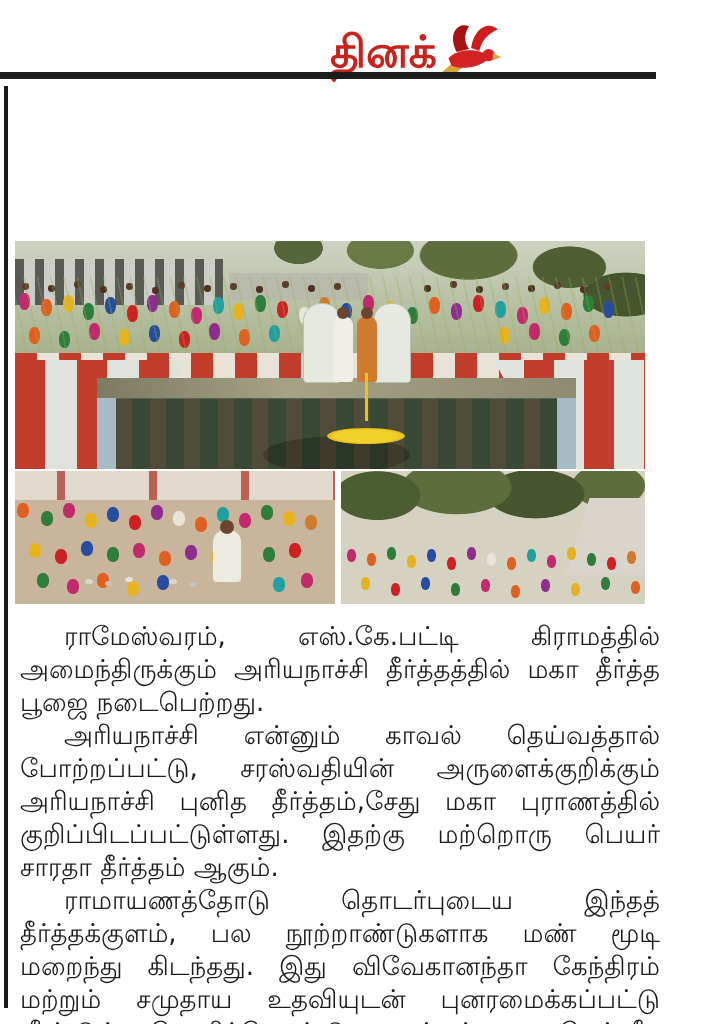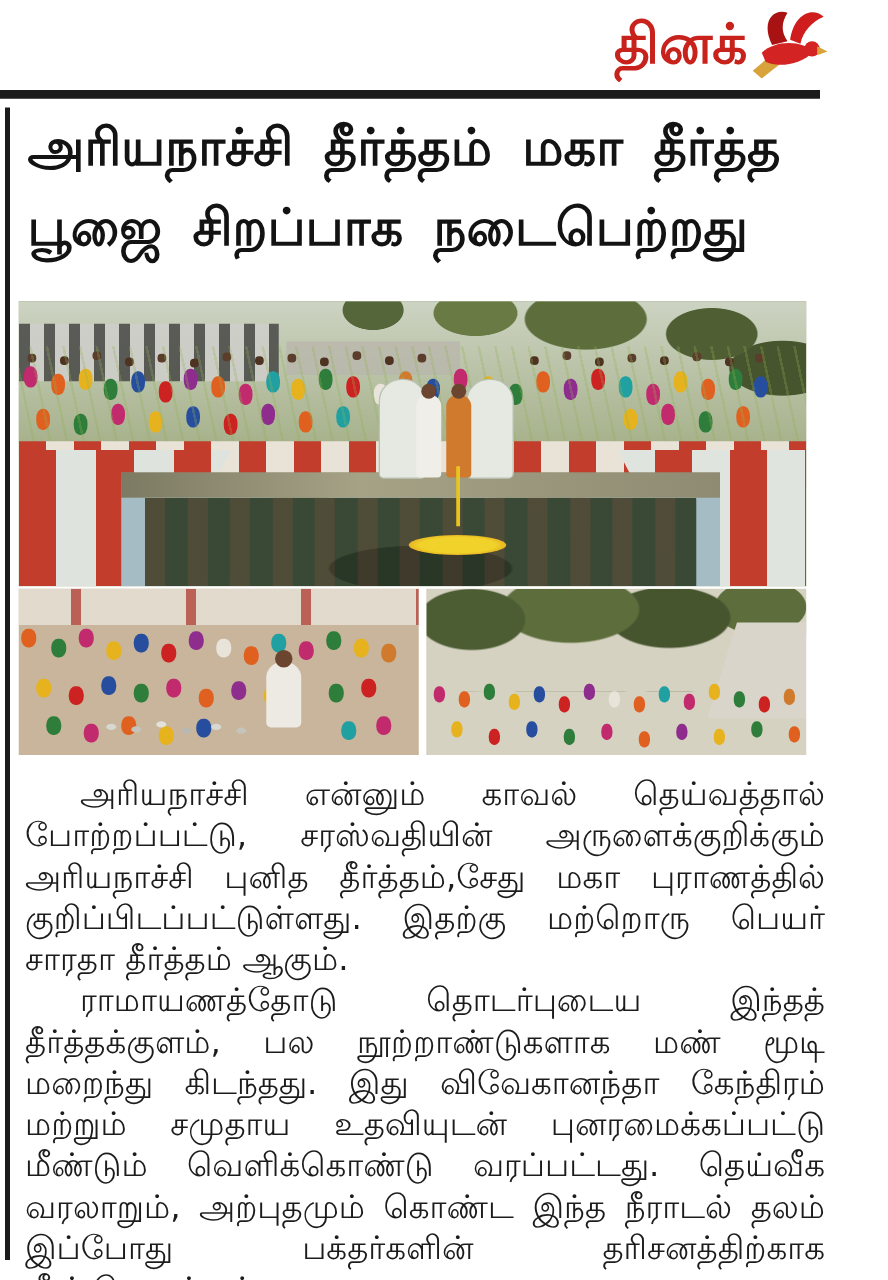--- a/index.html
+++ b/index.html
@@ -1,21 +1,21 @@
 <!DOCTYPE html>
 <html><head>
 <meta charset="utf-8">
 <style>
   html,body{margin:0;padding:0;background:#ffffff;overflow:hidden;}
   body{width:710px;height:1024px;font-family:"Liberation Sans",sans-serif;}
   .page{position:relative;width:710px;height:1024px;background:#fff;}
 
   
-  .masthead{position:absolute;top:4px;left:330px;width:330px;height:64px;
-    display:flex;align-items:center;justify-content:flex-end;gap:0px;}
+  .masthead{position:absolute;top:20px;left:330px;width:330px;height:64px;
+    display:flex;align-items:center;justify-content:flex-start;gap:0px;}
   .mh-text{font-family:"DejaVu Sans",sans-serif;font-weight:bold;font-size:44px;
     color:#c8221c;line-height:64px;white-space:nowrap;}
   .bird{width:66px;height:62px;flex:0 0 auto;margin:0 -2px;}
 
   .top-rule{position:absolute;top:72px;left:0;width:656px;height:7px;background:#1b1b1b;}
   .left-rule{position:absolute;top:86px;left:4px;width:4px;height:922px;background:#1b1b1b;}
 
   
   .headline{position:absolute;top:86px;left:22px;width:632px;margin:0;
     font-family:"DejaVu Sans",sans-serif;font-weight:bold;color:#131313;
@@ -156,24 +156,20 @@
         <path d="M13,36 C23,26 44,26 53,35 C45,45 25,48 16,43 Z" fill="#d32323"></path>
         <circle cx="52" cy="33" r="6" fill="#d32323"></circle>
         <path d="M56,31 L64,35 L56,38 Z" fill="#d9a33b"></path>
       </svg>
     </span>
   </header>
 
   <div class="top-rule"></div>
   <div class="left-rule"></div>
 
-  <h1 class="headline">
-    <span class="hl-line">அரியநாச்சி தீர்த்தம் மகா தீர்த்த</span>
-    <span class="hl-line">பூஜை சிறப்பாக நடைபெற்றது</span>
-  </h1>
 
   <figure class="photo-main" style="margin:0;">
     <div class="layer pm-sky"></div>
     <div class="layer pm-trees"></div>
     <div class="layer pm-bldg"></div>
     <div class="layer pm-bldg2"></div>
     <i class="dots h-main"></i>
     <i class="dots d-main"></i>
     <div class="layer pm-fronds"></div>
     <div class="layer pm-wallback"></div>
@@ -198,17 +194,18 @@
       <i class="dots pl-items" style="position:absolute;border-radius:50%;"></i>
     </figure>
     <figure class="photo-right" style="margin:0;">
       <div class="layer pr-trees"></div>
       <div class="layer pr-road"></div>
       <i class="dots d-gather"></i>
     </figure>
   </div>
 
   <section class="body-text">
+    <p>ராமேஸ்வரம், எஸ்.கே.பட்டி கிராமத்தில் அமைந்திருக்கும் அரியநாச்சி தீர்த்தத்தில் மகா தீர்த்த பூஜை நடைபெற்றது.</p>
     <p>அரியநாச்சி என்னும் காவல் தெய்வத்தால் போற்றப்பட்டு, சரஸ்வதியின் அருளைக்குறிக்கும் அரியநாச்சி புனித தீர்த்தம்,சேது மகா புராணத்தில்  குறிப்பிடப்பட்டுள்ளது. இதற்கு மற்றொரு பெயர் சாரதா தீர்த்தம் ஆகும்.</p>
     <p>ராமாயணத்தோடு தொடர்புடைய இந்தத் தீர்த்தக்குளம், பல நூற்றாண்டுகளாக மண் மூடி மறைந்து கிடந்தது. இது விவேகானந்தா கேந்திரம் மற்றும் சமுதாய உதவியுடன் புனரமைக்கப்பட்டு மீண்டும் வெளிக்கொண்டு வரப்பட்டது. தெய்வீக வரலாறும், அற்புதமும் கொண்ட இந்த நீராடல் தலம் இப்போது பக்தர்களின் தரிசனத்திற்காக மீண்டெழுந்துள்ளது.</p>
   </section>
 
 </div>
 
 </body></html>

